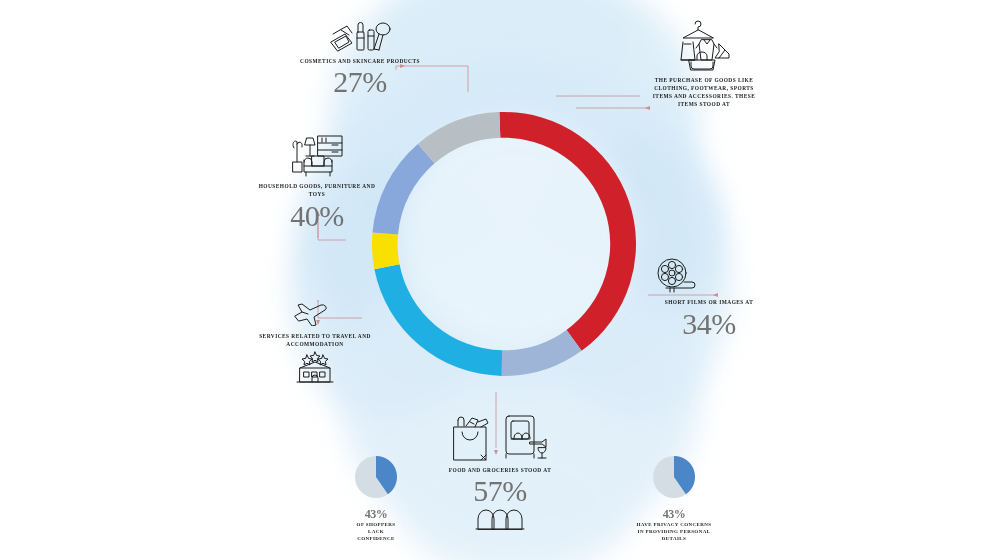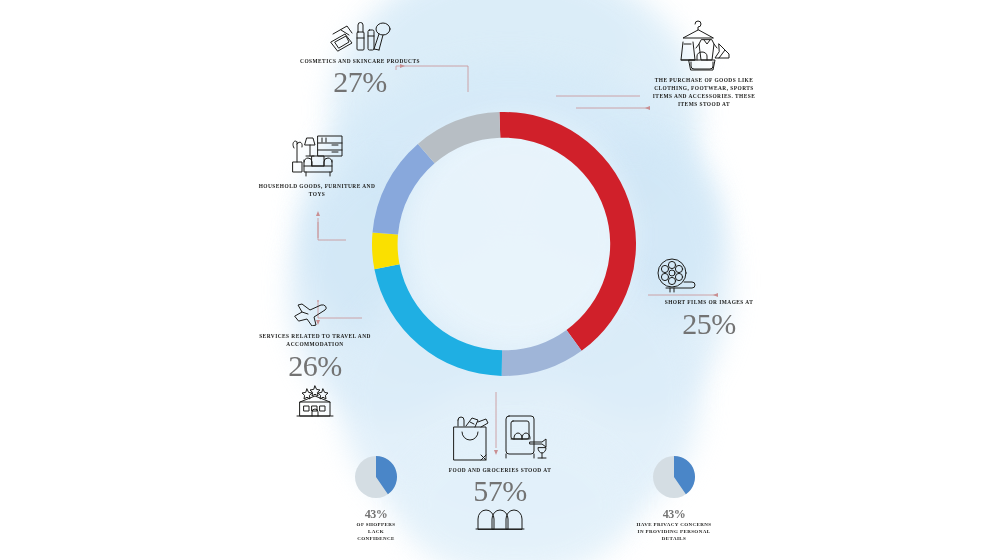--- a/index.html
+++ b/index.html
@@ -192,31 +192,31 @@
         <path d="M16 26 L16 38 L44 38 L44 26"></path>
         <path d="M16 28 a4 4 0 0 1 4 -4 a4 4 0 0 1 4 4 L24 32"></path>
         <path d="M44 28 a4 4 0 0 0 -4 -4 a4 4 0 0 0 -4 4 L36 32"></path>
         <rect x="24" y="22" width="12" height="10"></rect>
         <path d="M16 32 L44 32"></path>
         <path d="M18 38 L18 42"></path>
         <path d="M42 38 L42 42"></path>
       </svg>
     </div>
     <div class="cap ta-c" style="margin-top:4px;">HOUSEHOLD GOODS, FURNITURE AND TOYS</div>
+    <div class="pct ta-c" style="margin-top:2px;">40%</div>
   </div>
 
   <div class="callout" style="left:256px;top:300px;width:118px;">
     <div class="icon" style="margin:0 auto;width:46px;">
       <svg width="46" height="26" viewBox="0 0 46 26" fill="none" stroke="#1d1d1b" stroke-width="1" stroke-linejoin="round" stroke-linecap="round">
         <path d="M3 16 L10 12 L6 5 L10 4 L18 10 L29 5 a4 3 0 0 1 4 5 L22 17 L24 25 L20 26 L15 19 L7 21 Z"></path>
         <path d="M10 12 L16 14"></path>
       </svg>
     </div>
     <div class="cap ta-c" style="margin-top:6px;">SERVICES RELATED TO TRAVEL AND ACCOMMODATION</div>
-    <div class="pct ta-c" style="margin-top:2px;">26%</div>
     <div class="icon" style="margin:2px auto 0;width:46px;">
       <svg width="46" height="34" viewBox="0 0 46 34" fill="none" stroke="#1d1d1b" stroke-width="1" stroke-linejoin="round" stroke-linecap="round">
         <path d="M15 5 l1.6 3.4 L20 9 l-2.6 2.4 L18 15 l-3 -1.8 L12 15 l0.6 -3.6 L10 9 l3.4 -0.6 Z"></path>
         <path d="M23 2 l1.6 3.4 L28 6 l-2.6 2.4 L26 12 l-3 -1.8 L20 12 l0.6 -3.6 L18 6 l3.4 -0.6 Z"></path>
         <path d="M31 5 l1.6 3.4 L36 9 l-2.6 2.4 L34 15 l-3 -1.8 L28 15 l0.6 -3.6 L26 9 l3.4 -0.6 Z"></path>
         <rect x="8" y="18" width="30" height="14"></rect>
         <path d="M8 18 L23 12 L38 18"></path>
         <rect x="12" y="22" width="5" height="5"></rect>
         <rect x="20" y="22" width="5" height="5"></rect>
         <rect x="28" y="22" width="5" height="5"></rect>
@@ -236,21 +236,21 @@
         <circle cx="25" cy="21" r="3.6"></circle>
         <circle cx="18" cy="25" r="3.6"></circle>
         <circle cx="11" cy="21" r="3.6"></circle>
         <circle cx="11" cy="13" r="3.6"></circle>
         <path d="M30 26 L38 26 a3 3 0 0 1 0 6 L12 32"></path>
         <path d="M16 32 L16 36"></path>
         <path d="M20 32 L20 36"></path>
       </svg>
     </div>
     <div class="cap ta-c" style="margin-top:4px;">SHORT FILMS OR IMAGES AT</div>
-    <div class="pct ta-c" style="margin-top:2px;">25%</div>
+    <div class="pct ta-c" style="margin-top:2px;">34%</div>
   </div>
 
   <div class="callout" style="left:430px;top:414px;width:140px;">
     <div style="display:flex;justify-content:center;align-items:flex-end;gap:10px;">
       <div class="icon">
         <svg width="44" height="48" viewBox="0 0 44 48" fill="none" stroke="#1d1d1b" stroke-width="1" stroke-linejoin="round" stroke-linecap="round">
           <path d="M10 6 a3 3 0 0 1 6 0 L16 12"></path>
           <path d="M10 6 L10 12"></path>
           <path d="M18 12 L24 4 L30 6 L27 13"></path>
           <path d="M22 8 L26 10"></path>

